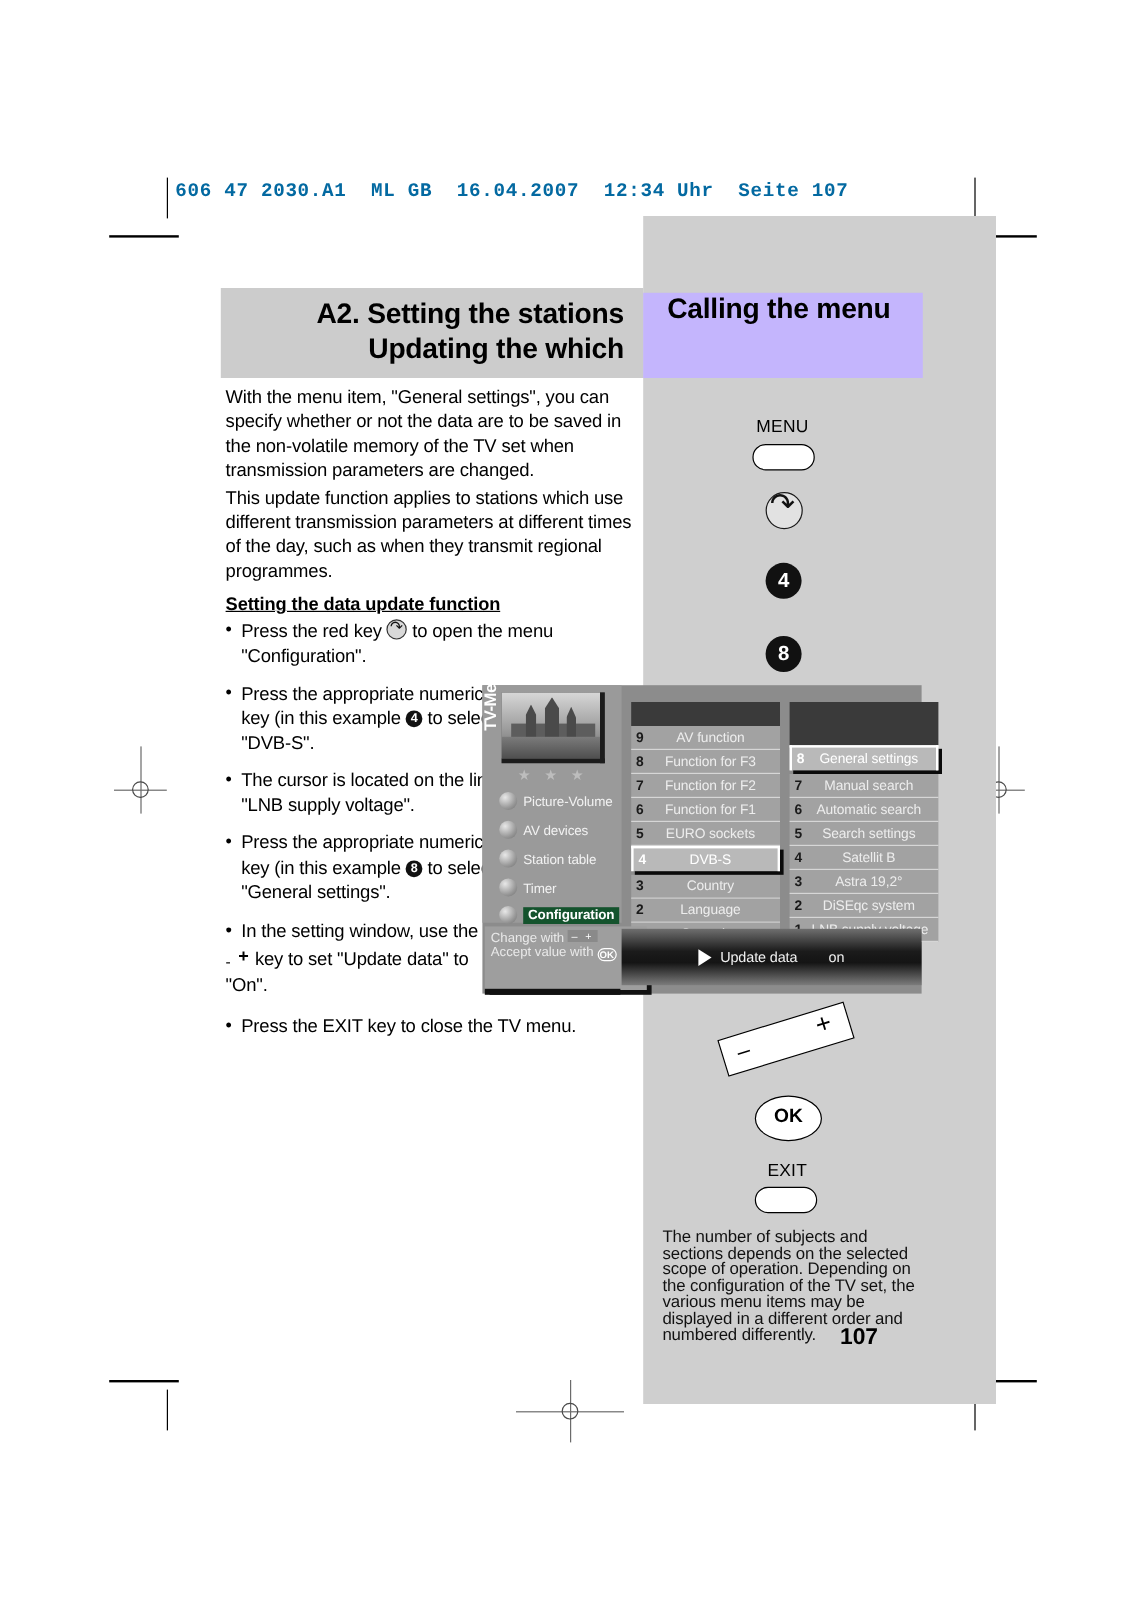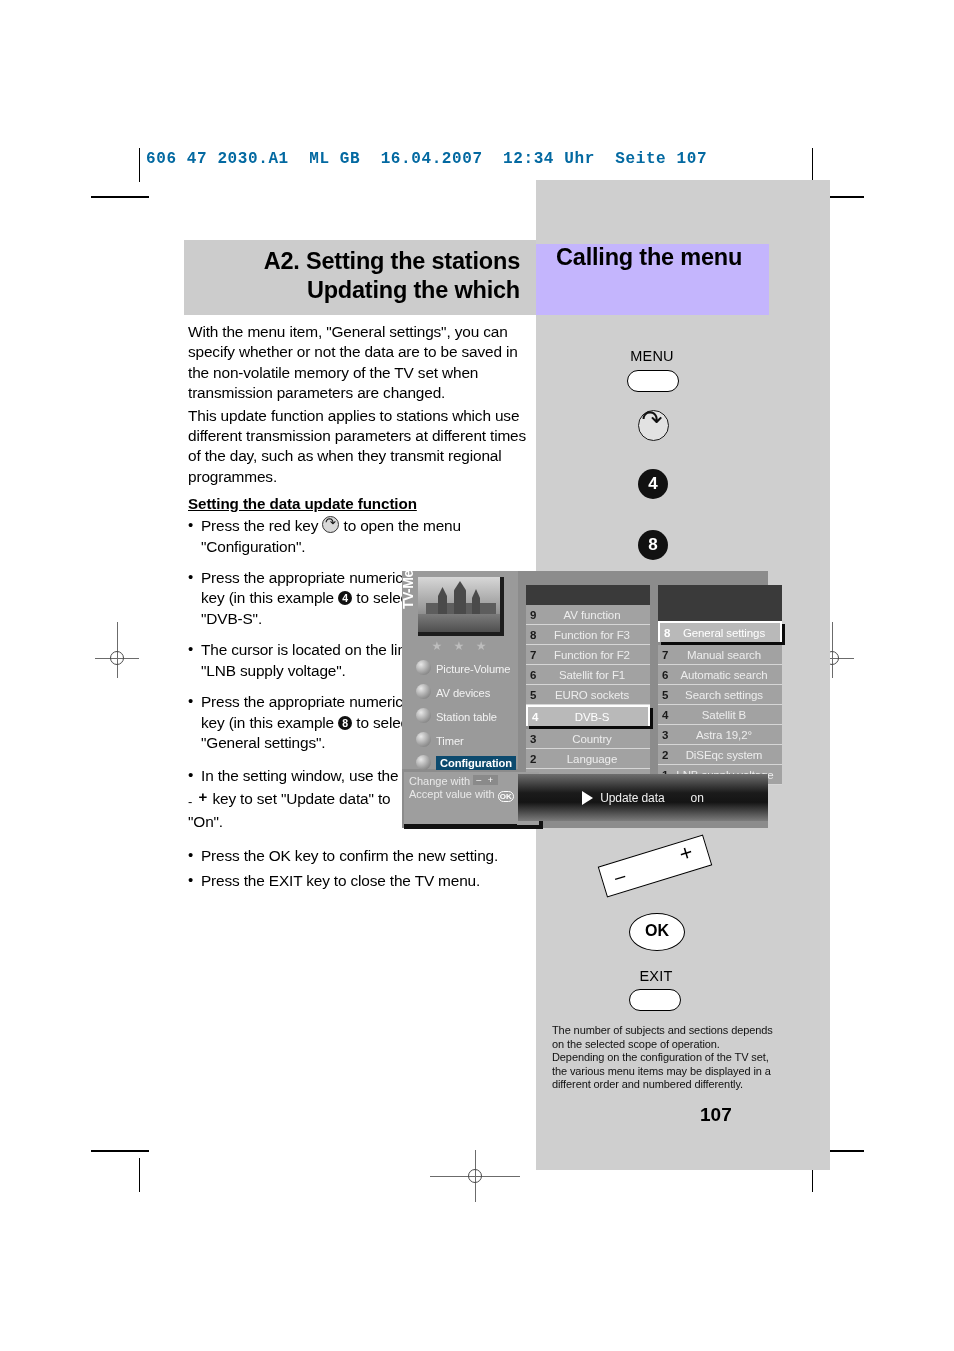--- a/index.html
+++ b/index.html
@@ -71,21 +71,21 @@
       background:linear-gradient(#7b7b7b,#4f4f4f);}
   .stars{position:absolute;left:16px;top:68px;width:86px;text-align:center;color:#bdbdbd;
          font-size:12px;letter-spacing:4px;}
   .tvmenu-label{position:absolute;left:-2px;top:38px;width:120px;color:#fff;font-weight:bold;
       font-size:14px;transform:rotate(-90deg);transform-origin:left top;letter-spacing:-.5px;}
   .mrow{position:absolute;left:14px;width:100px;height:22px;display:flex;align-items:flex-end;}
   .mrow .ball{width:15px;height:15px;border-radius:50%;
       background:radial-gradient(circle at 33% 30%,#e8e8e8,#9a9a9a 60%,#6d6d6d);
       flex:0 0 15px;margin-right:5px;}
   .mrow .lbl{color:#f2f2f2;font-size:11.2px;white-space:nowrap;letter-spacing:-.1px;}
-  .mrow.sel .lbl{color:#fff;font-weight:bold;background:#0c4a6e;padding:1px 4px;}
+  .mrow.sel .lbl{color:#fff;font-weight:bold;background:#14532d;padding:1px 4px;}
 
   .col{position:absolute;top:14px;width:124px;}
   .col .hdr{height:20px;background:#3a3a3a;}
   .crow{position:relative;height:20px;background:#a2a2a2;border-bottom:1px solid #d6d6d6;
         display:flex;align-items:center;}
   .crow .n{position:absolute;left:4px;color:#1a1a1a;font-size:11.5px;font-weight:bold;}
   .crow .tx{width:100%;text-align:center;color:#ededed;font-size:11.5px;letter-spacing:-.1px;
             padding-left:8px;}
   .crow.hl{background:#b9b9b9;border:2px solid #fff;border-bottom:none;
       box-shadow:3px 3px 0 #0a0a0a;z-index:3;height:21px;}
@@ -122,21 +122,21 @@
       border:1.6px solid #1a1a1a;}
   .redround:after{content:"\21B6";position:absolute;left:0;top:-6px;width:26px;text-align:center;
       font-size:25px;color:#111;transform:scaleX(-1);}
   .okkey{position:absolute;width:54px;height:36px;border:1.6px solid #000;border-radius:50%;
       background:#fff;font-weight:bold;font-size:16px;text-align:center;line-height:34px;}
   .rocker{position:absolute;width:108px;height:30px;background:#fff;border:1.5px solid #000;
       transform:rotate(-17deg);}
   .rocker .mi{position:absolute;left:12px;top:4px;font-size:19px;}
   .rocker .pl{position:absolute;right:14px;top:-1px;font-size:22px;}
 
-  .footnote{position:absolute;left:552px;top:1024px;width:222px;font-size:11px;
+  .footnote{position:absolute;left:552px;top:1024px;width:222px;font-size:14px;
       line-height:13.6px;letter-spacing:-.1px;color:#111;}
   .pageno{position:absolute;left:700px;top:1104px;font-size:19px;font-weight:bold;}
 </style>
 </head>
 <body>
 
 <div class="cropline" style="left:139px;top:148px;width:1px;height:34px;"></div>
 <div class="cropline" style="left:91px;top:196px;width:58px;height:2px;"></div>
 <div class="cropline" style="left:812px;top:148px;width:1px;height:34px;"></div>
 <div class="cropline" style="left:806px;top:196px;width:58px;height:2px;"></div>
@@ -193,21 +193,20 @@
       <span>Press the appropriate numeric key (in this example</span>
       <span class="numkey">8</span>
       <span>to select "General settings".</span>
     </li>
     <li class="nohang" style="width:215px;margin-bottom:13px;">
       <span style="position:absolute;left:0;top:-1px;">•</span>
       <span style="margin-left:13px;">In the setting window, use the</span>
       <span class="pmkey"><span class="mi">-</span>&nbsp;<span class="pl">+</span></span>
       <span>key to set "Update data" to "On".</span>
     </li>
-    <li style="margin-bottom:5px;"><span>Press the OK key to confirm the new setting.</span></li>
     <li><span>Press the EXIT key to close the TV menu.</span></li>
   </ul>
 </div>
 
 <div class="osd">
   <div class="osd-left">
     <div class="tvpic">
       <div class="sky"></div>
         <div class="bld"></div>
       <div class="sp1"></div>
@@ -248,21 +247,21 @@
     <div class="crow">
         <span class="n">8</span>
         <span class="tx">Function for F3</span>
       </div>
     <div class="crow">
         <span class="n">7</span>
         <span class="tx">Function for F2</span>
       </div>
     <div class="crow">
         <span class="n">6</span>
-        <span class="tx">Satellit for F1</span>
+        <span class="tx">Function for F1</span>
       </div>
     <div class="crow">
         <span class="n">5</span>
         <span class="tx">EURO sockets</span>
       </div>
     <div class="crow hl">
         <span class="n">4</span>
         <span class="tx">DVB-S</span>
       </div>
     <div class="crow" style="margin-top:3px;">

